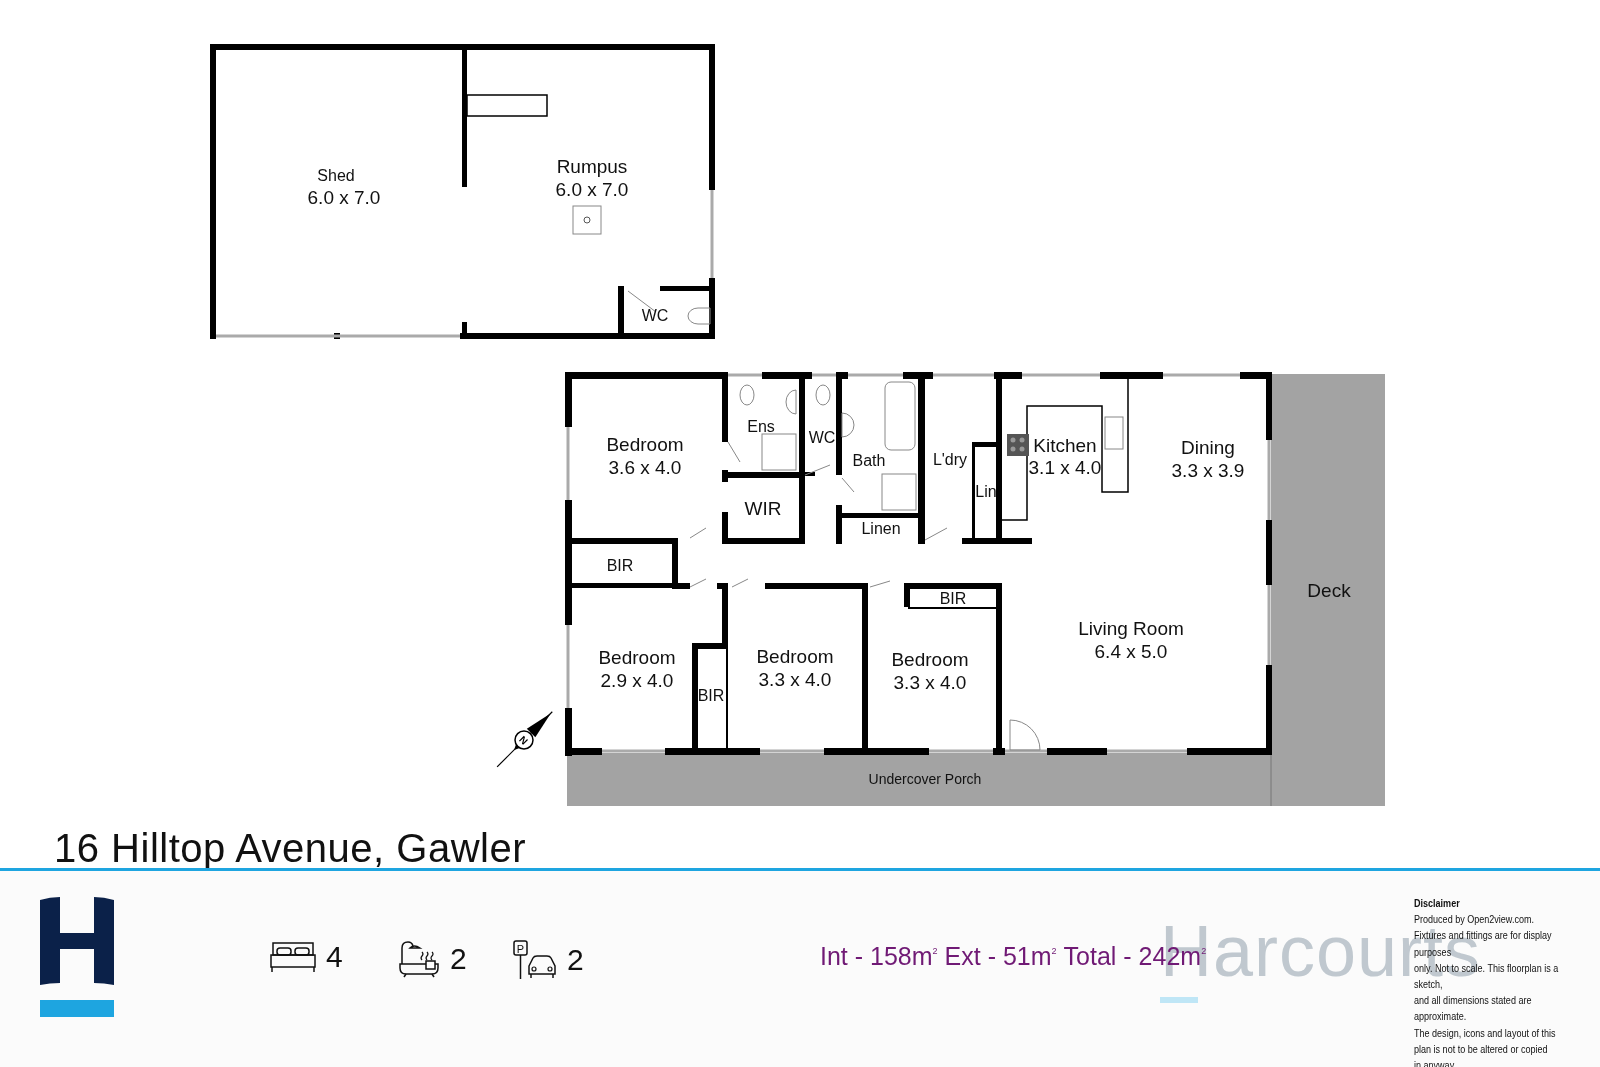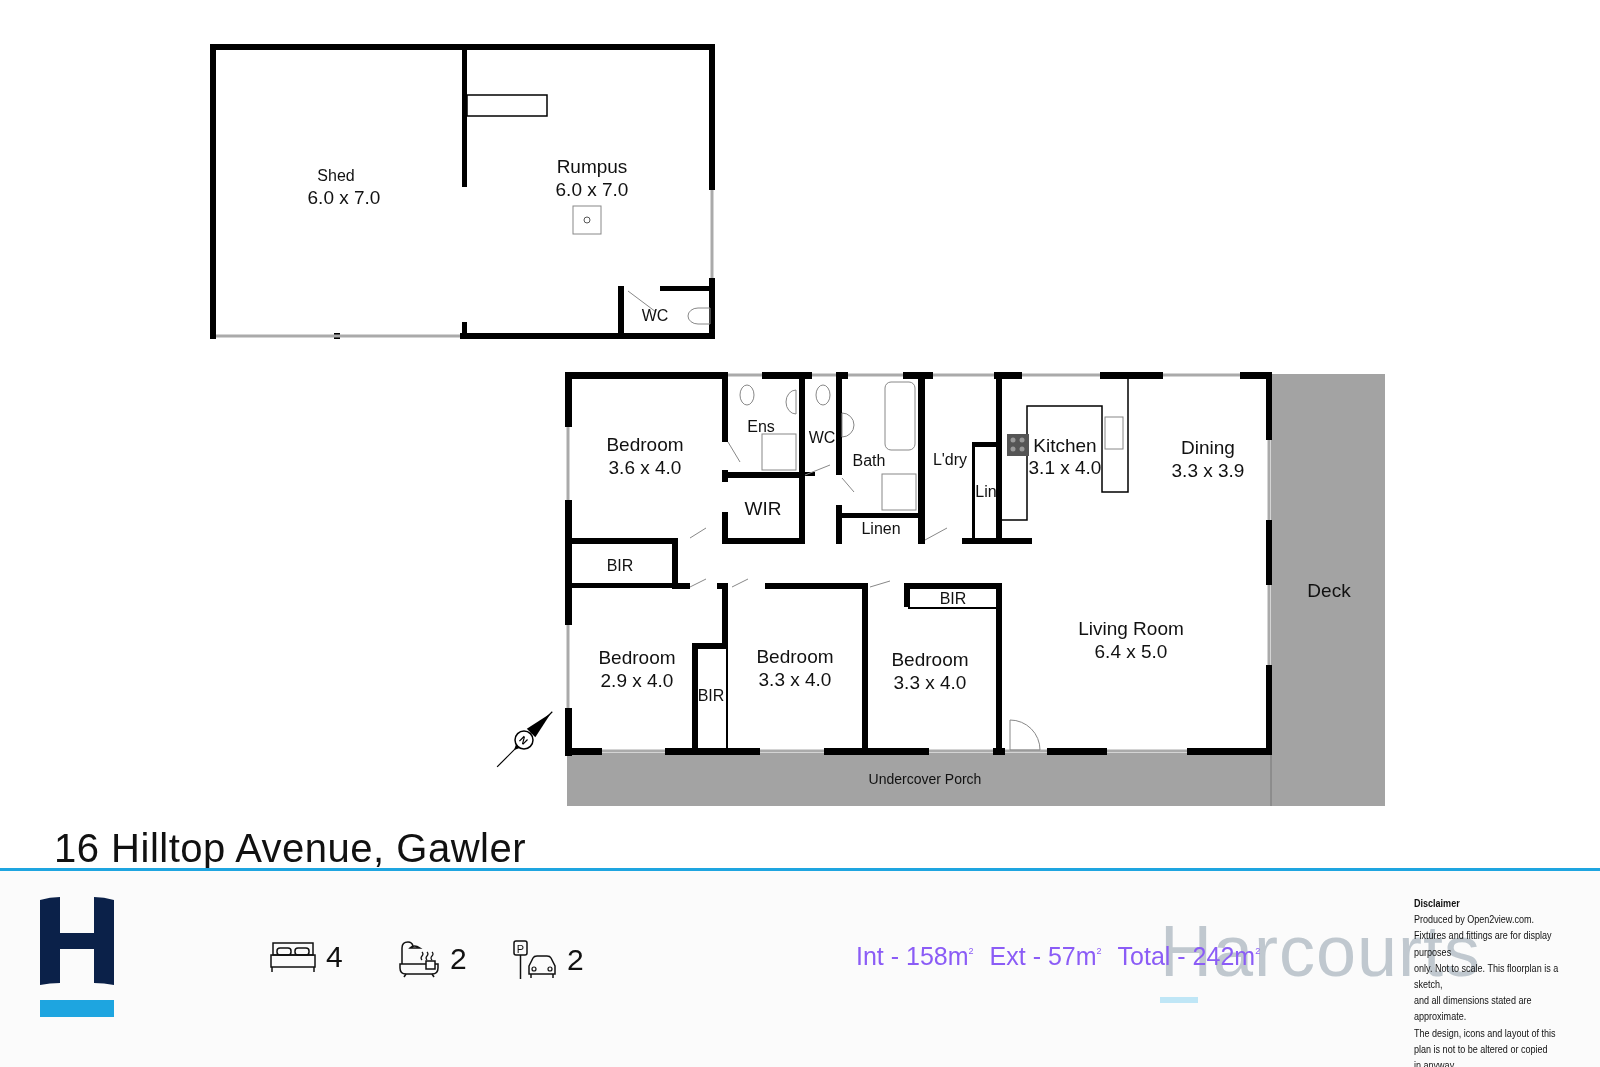--- a/index.html
+++ b/index.html
@@ -12,21 +12,21 @@
   .win { stroke:#aaa; stroke-width:3; }
   .fix { fill:none; stroke:#888; stroke-width:1; }
   .address { position:absolute; left:54px; top:826px; font-size:40px; color:#111; letter-spacing:0.5px; }
   .rule { position:absolute; left:0; top:868px; width:1600px; height:3px; background:#1ea5e0; }
   .footer { position:absolute; left:0; top:871px; width:1600px; height:196px; background:#fbfbfb; }
   .logo { position:absolute; left:40px; top:897px; width:74px; height:122px; }
   .logo .h { position:absolute; left:0; top:0; width:74px; height:90px; }
   .logo .bar { position:absolute; left:0; top:103px; width:74px; height:17px; background:#1ea5e0; }
   .feat { position:absolute; top:940px; display:flex; align-items:center; gap:10px; font-size:30px; color:#111; }
   .feat svg { display:block; }
-  .areas { position:absolute; left:856px; top:942px; font-size:25px; color:#8b5cf6; display:flex; gap:16px; }
+  .areas { position:absolute; left:820px; top:942px; font-size:25px; color:#701a75; display:flex; gap:7px; }
   .areas sup { font-size:9px; vertical-align:top; position:relative; top:4px; }
   .watermark { position:absolute; left:1160px; top:910px; font-size:72px; font-weight:normal; color:#b6c0c8; opacity:0.85; letter-spacing:1px; }
   .watermark-bar { position:absolute; left:1160px; top:997px; width:38px; height:6px; background:#bfe6f6; }
   .disclaimer { position:absolute; left:1414px; top:895px; width:186px; font-size:10.5px; line-height:16.2px; color:#111; font-family:"Liberation Sans Narrow","Liberation Sans", sans-serif; transform:scaleX(0.86); transform-origin:left top; }
   .disclaimer .title { font-weight:bold; }
   .areas span, .feat span { position:relative; z-index:2; }
 </style>
 </head>
 <body>
 
@@ -251,21 +251,21 @@
     <line x1="40" y1="34" x2="40" y2="38" stroke="#111" stroke-width="1.5"></line>
   </svg>
   <span>2</span>
 </div>
 
 <div class="watermark">Harcourts</div>
 <div class="watermark-bar"></div>
 
 <div class="areas">
   <span><span>Int - 158m</span><sup>2</sup></span>
-  <span><span>Ext - 57m</span><sup>2</sup></span>
+  <span><span>Ext - 51m</span><sup>2</sup></span>
   <span><span>Total - 242m</span><sup>2</sup></span>
 </div>
 
 <div class="disclaimer">
   <div class="title">Disclaimer</div>
   <div>Produced by Open2view.com.</div>
   <div>Fixtures and fittings are for display purposes</div>
   <div>only. Not to scale. This floorplan is a sketch,</div>
   <div>and all dimensions stated are approximate.</div>
   <div>The design, icons and layout of this</div>

